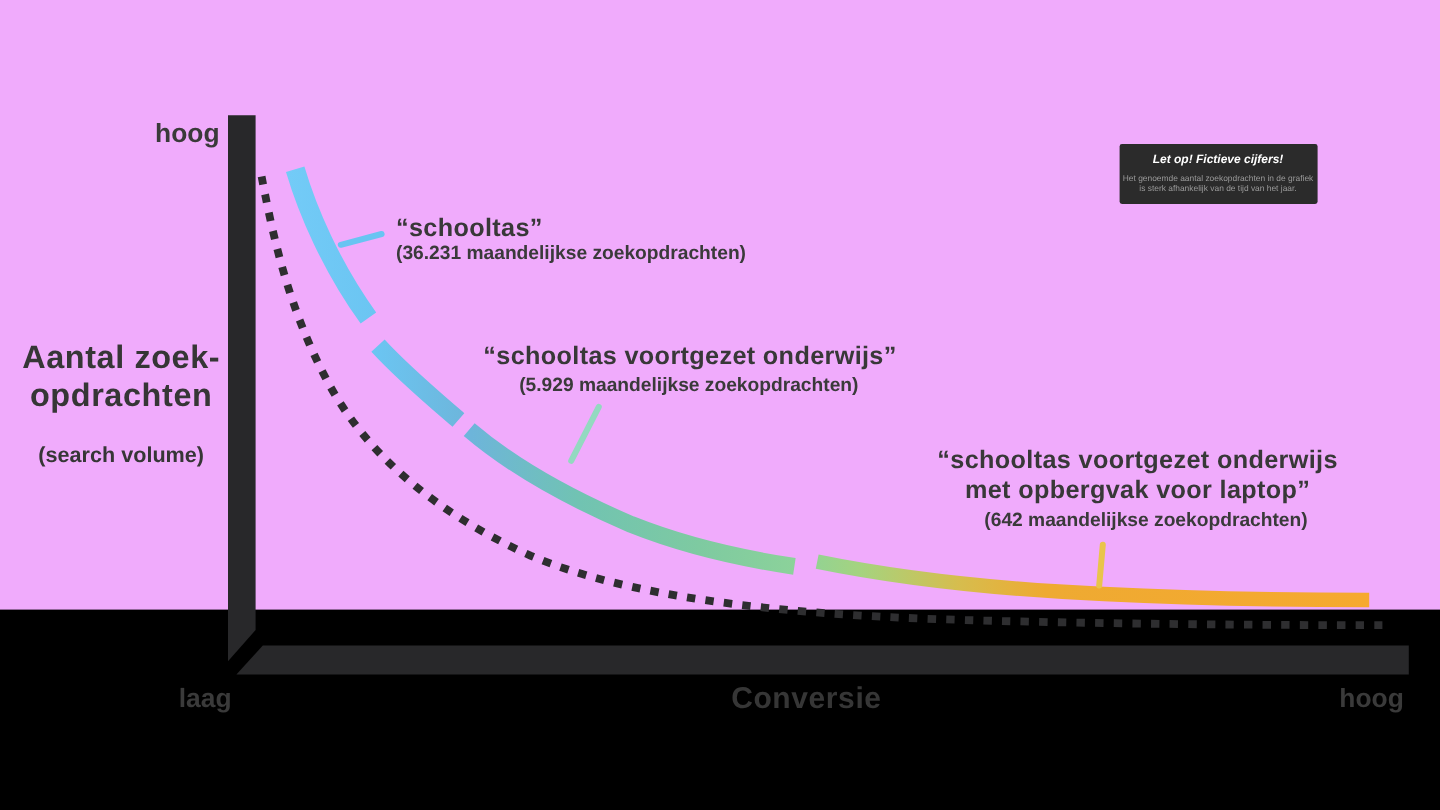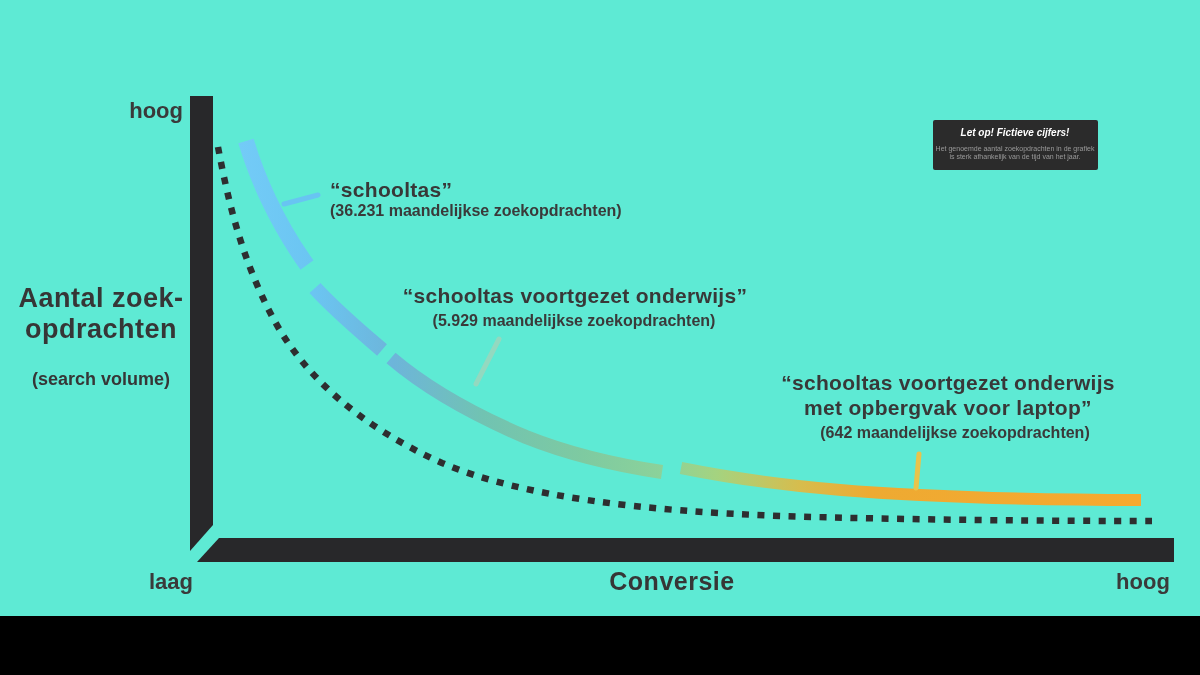--- a/index.html
+++ b/index.html
@@ -7,22 +7,22 @@
     padding: 0;
     background: #000000;
     width: 1200px;
     height: 675px;
     overflow: hidden;
     font-family: "Liberation Sans", sans-serif;
   }
   .stage {
     position: relative;
     width: 1200px;
-    height: 616px;
-    background: #5eead4;
+    height: 508px;
+    background: #f0abfc;
   }
   svg text {
     font-family: "Liberation Sans", sans-serif;
   }
   .side-label {
     font-size: 22px;
     fill: #3a3a3a;
     font-weight: 600;
   }
   .y-title {

